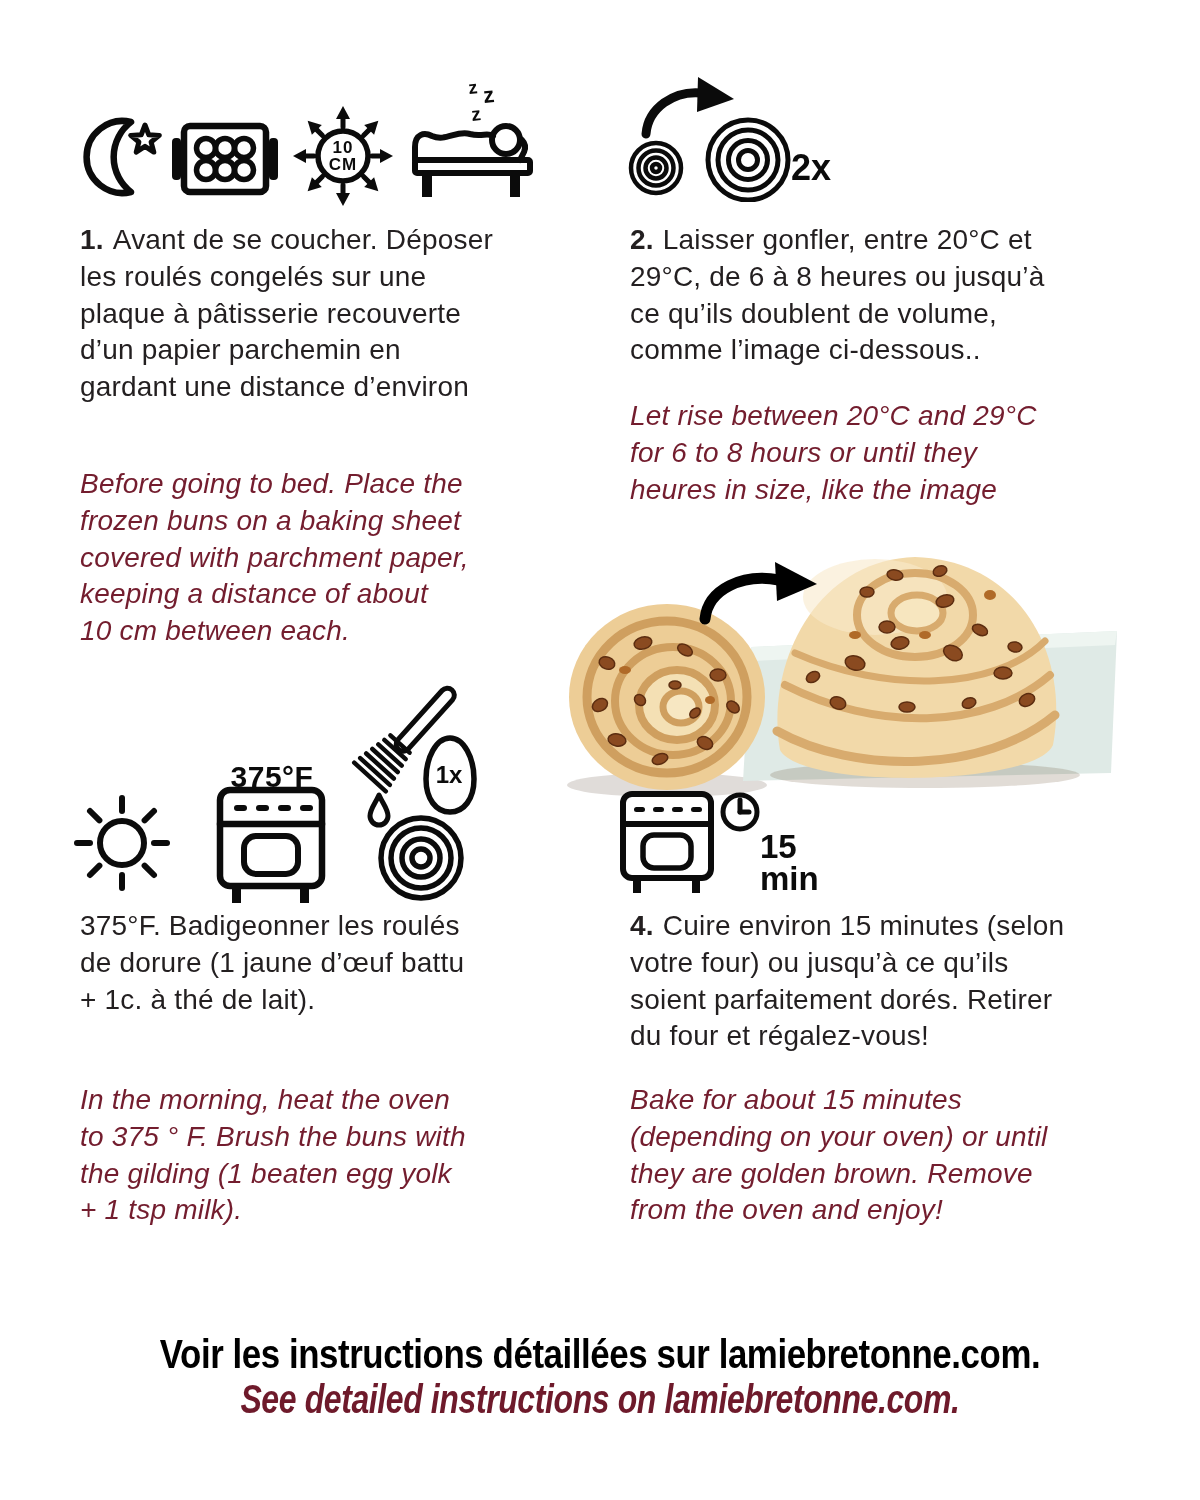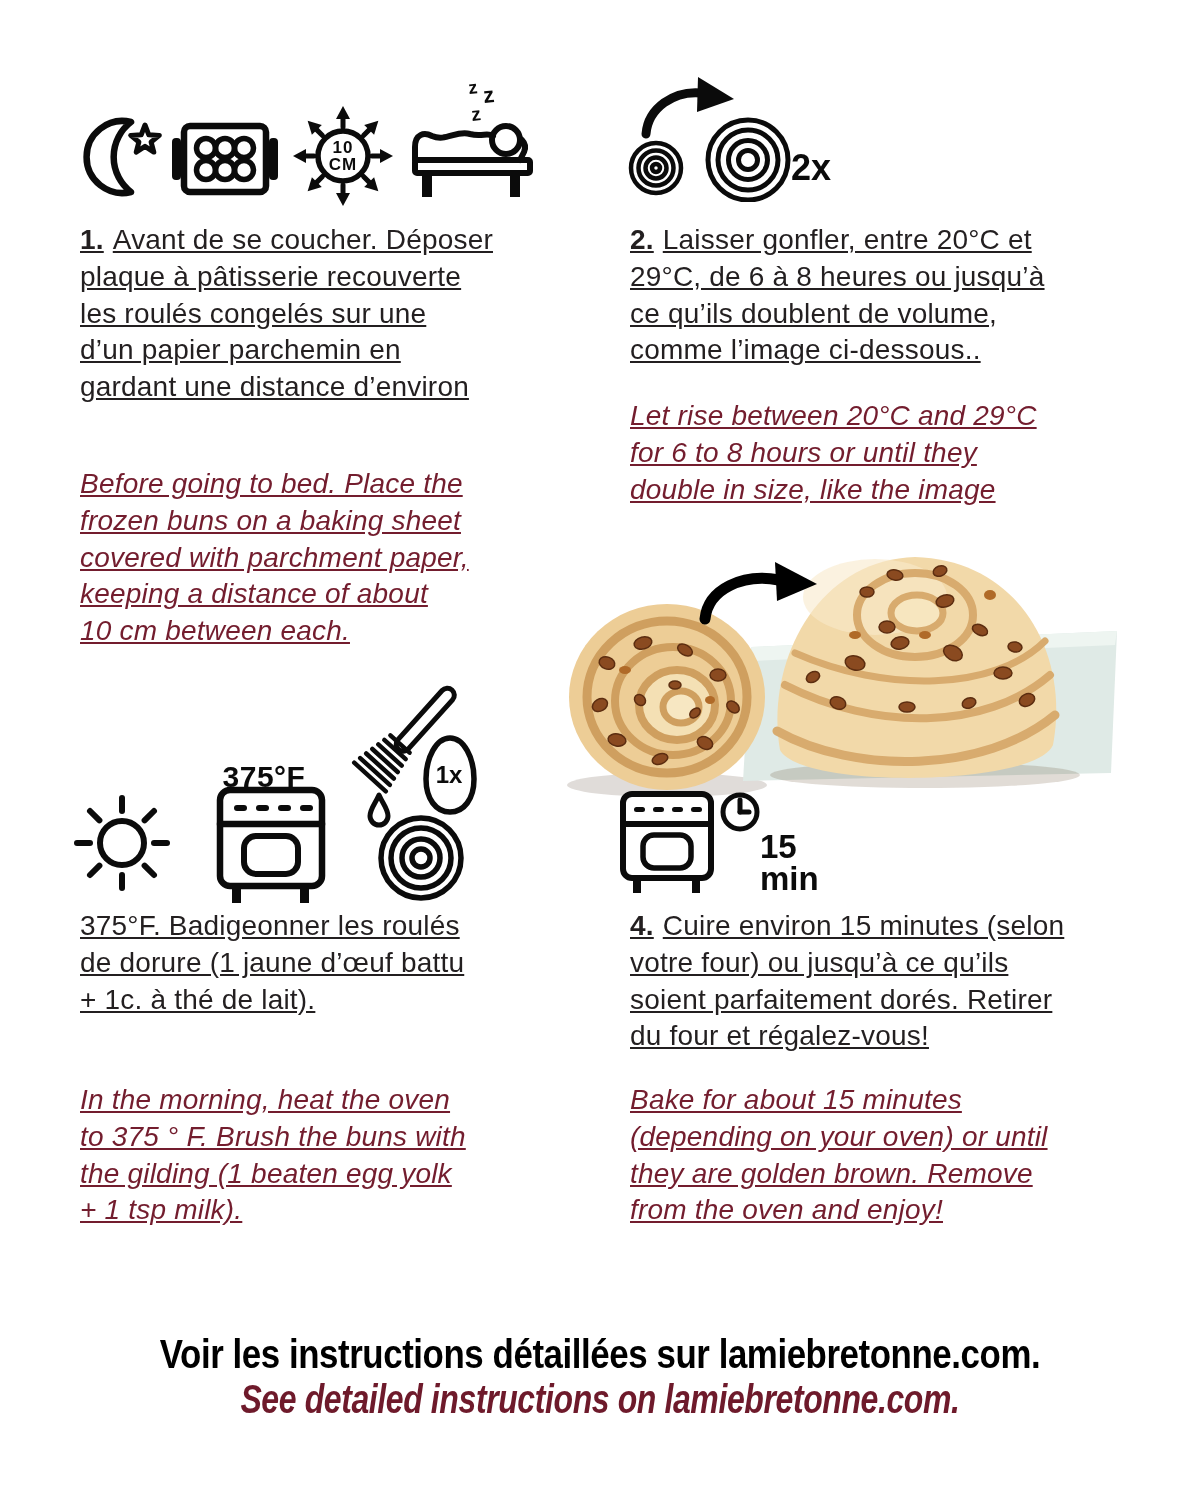--- a/index.html
+++ b/index.html
@@ -1,25 +1,25 @@
 <!DOCTYPE html>
 <html><head>
 <meta charset="utf-8">
 <style>
   html,body{margin:0;padding:0;background:#fff;}
   .sheet{position:relative;width:1200px;height:1500px;background:#ffffff;
          font-family:"Liberation Sans",sans-serif;color:#231f20;overflow:hidden;}
   .abs{position:absolute;}
   svg{position:absolute;display:block;}
-  .para{font-size:28px;line-height:36.8px;letter-spacing:.2px;text-decoration:underline;}
+  .para{font-size:28px;line-height:36.8px;letter-spacing:.2px;}
   .para .num{font-weight:700;margin-right:9px;}
   .en{color:#731d2e;font-style:italic;}
   .badge{position:absolute;font-weight:700;color:#0b0b0b;}
   .badge-2x{left:791px;top:147px;font-size:36px;}
-  .badge-temp{left:214px;top:760px;width:100px;font-size:30px;text-align:center;letter-spacing:.5px;}
+  .badge-temp{left:222px;top:760px;width:100px;font-size:30px;text-align:center;letter-spacing:.5px;}
   .badge-time{left:724px;top:831px;font-size:33px;line-height:32px;margin-left:36px;}
   .footer-line{position:absolute;left:0;width:1200px;text-align:center;font-weight:700;}
   .footer-fr{top:1331px;font-size:41px;color:#000;transform:scaleX(.85);letter-spacing:-.5px;}
   .footer-en{top:1377px;font-size:40px;color:#6e1a2b;font-style:italic;transform:scaleX(.8);letter-spacing:-.5px;}
   .ico{stroke:#0b0b0b;fill:none;stroke-linecap:round;stroke-linejoin:round;}
   .ico-fill{fill:#0b0b0b;stroke:none;}
   .ico-txt{font-family:"Liberation Sans",sans-serif;font-weight:700;fill:#0b0b0b;}
 </style>
 </head>
 <body>
@@ -110,43 +110,43 @@
       <circle class="ico" stroke-width="5" cx="130" cy="88" r="40"></circle>
       <circle class="ico" stroke-width="5" cx="130" cy="88" r="30"></circle>
       <circle class="ico" stroke-width="5" cx="130" cy="88" r="19.5"></circle>
       <circle class="ico" stroke-width="5" cx="130" cy="88" r="9.5"></circle>
     </g>
   </svg>
   <span class="badge badge-2x">2x</span>
 
   <div class="abs para" style="left:80px;top:222px;width:500px">
     <div><span class="num">1.</span><span>Avant de se coucher. Déposer</span></div>
+    <div>les roulés congelés sur une</div>
     <div>plaque à pâtisserie recouverte</div>
-    <div>les roulés congelés sur une</div>
     <div>d’un papier parchemin en</div>
     <div>gardant une distance d’environ</div>
   </div>
   <div class="abs para en" style="left:80px;top:466px;width:500px">
     <div>Before going to bed. Place the</div>
     <div>frozen buns on a baking sheet</div>
     <div>covered with parchment paper,</div>
     <div>keeping a distance of about</div>
     <div>10 cm between each.</div>
   </div>
 
   <div class="abs para" style="left:630px;top:222px;width:520px">
     <div><span class="num">2.</span><span>Laisser gonfler, entre 20°C et</span></div>
     <div>29°C, de 6 à 8 heures ou jusqu’à</div>
     <div>ce qu’ils doublent de volume,</div>
     <div>comme l’image ci-dessous..</div>
   </div>
   <div class="abs para en" style="left:630px;top:398px;width:520px">
     <div>Let rise between 20°C and 29°C</div>
     <div>for 6 to 8 hours or until they</div>
-    <div>double in size, like the image</div>
+    <div>heures in size, like the image</div>
   </div>
 
   <svg style="left:555px;top:535px" width="590" height="265" viewBox="0 0 590 265">
     <ellipse cx="112" cy="250" rx="100" ry="12" fill="rgba(60,40,20,0.16)"></ellipse>
     <polygon points="196,112 562,96 556,238 188,246" fill="#dfeae6"></polygon>
     <polygon points="196,112 562,96 560,110 197,126" fill="#eef5f1"></polygon>
     <ellipse cx="370" cy="240" rx="155" ry="13" fill="rgba(90,60,30,0.18)"></ellipse>
 
     <g>
       <path d="M225,215 C210,130 260,25 360,22 C465,25 515,120 498,210 C480,252 245,254 225,215 Z" fill="#f2d9a9"></path>

